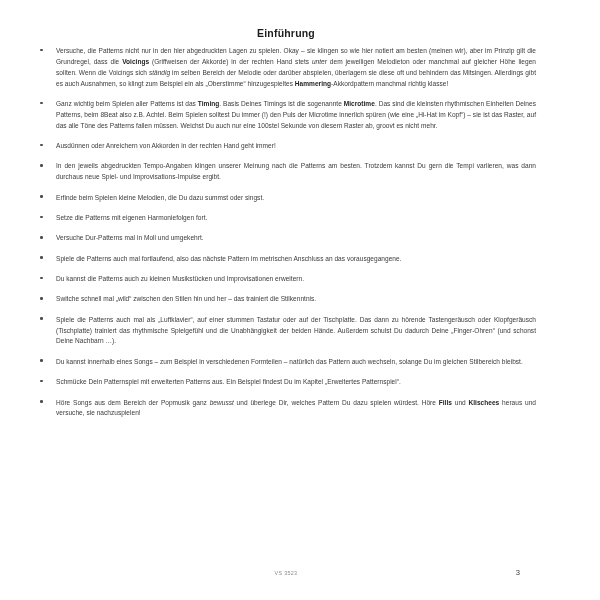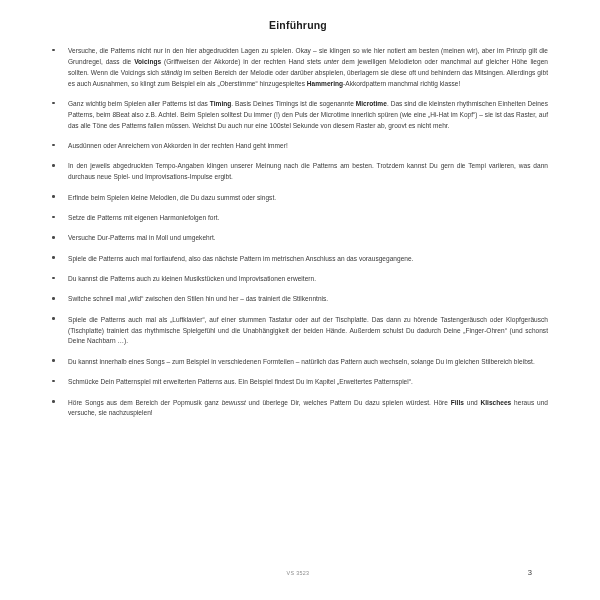--- a/index.html
+++ b/index.html
@@ -12,23 +12,22 @@
     height: 600px;
     font-family: "Liberation Sans", sans-serif;
     color: #2b2b2b;
     overflow: hidden;
   }
   .page {
     position: relative;
     width: 572px;
     height: 600px;
     box-sizing: border-box;
-    padding: 0;
+    padding: 8px;
     background: #ffffff;
-    margin-left: 12px;
   }
   .page-title {
     text-align: center;
     font-size: 10.5px;
     font-weight: bold;
     color: #1d1d1d;
     letter-spacing: 0.2px;
     margin: 0;
     padding-top: 19px;
   }

